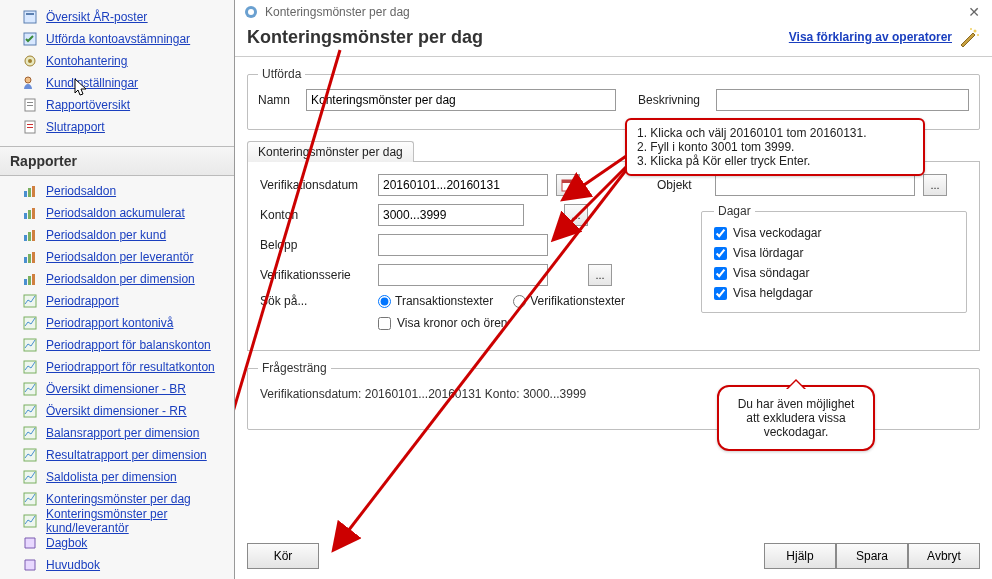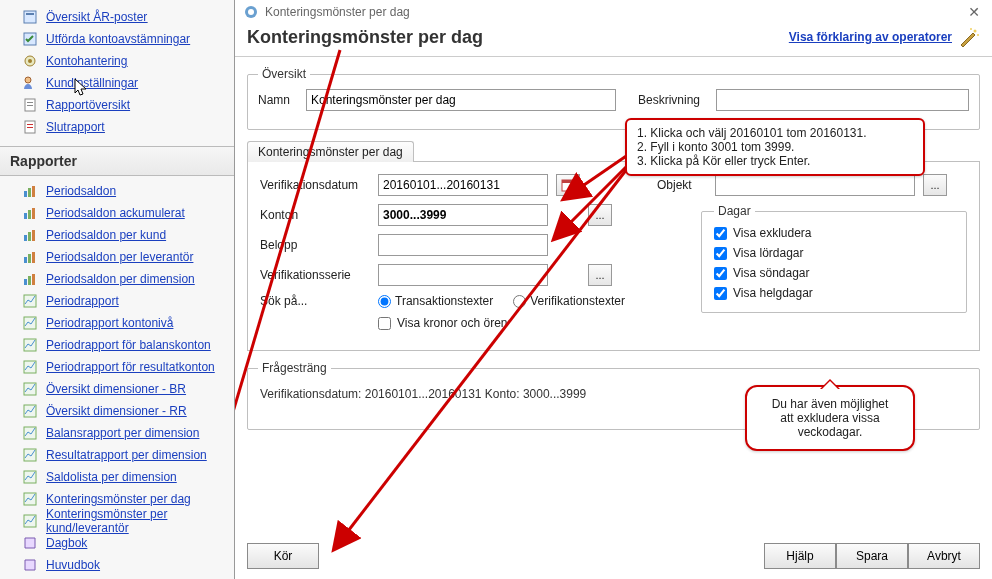--- a/index.html
+++ b/index.html
@@ -277,21 +277,21 @@
           <circle cx="17" cy="5" r="1.5" fill="#f0d060"></circle>
           <circle cx="20" cy="9" r="1" fill="#f0d060"></circle>
           <circle cx="13" cy="3" r="1" fill="#f0d060"></circle>
         </svg>
     </a>
   </div>
 
   <div class="content">
 
     <fieldset>
-      <legend>Översikt</legend>
+      <legend>Utförda</legend>
       <div class="row">
         <span class="lbl" style="width:40px">Namn</span>
         <input type="text" style="width: 310px;" value="Konteringsmönster per dag">
         <span class="lbl" style="width:70px;margin-left:14px">Beskrivning</span>
         <input type="text" style="flex: 1 1 0%;" value="">
       </div>
     </fieldset>
 
     <div class="tabs">
       <div class="tabstrip">
@@ -305,21 +305,21 @@
               <input type="text" style="width: 170px;" value="20160101...20160131">
               <span class="btnlet">
                 <svg width="14" height="14" viewBox="0 0 14 14">
                     <rect x="1" y="2" width="12" height="11" fill="#fff" stroke="#c04040"></rect>
                     <rect x="1" y="2" width="12" height="3" fill="#c04040"></rect>
                   </svg>
               </span>
             </div>
             <div class="row">
               <span class="lbl">Konton</span>
-              <input type="text" style="width: 170px; font-weight: bold;" value="3000...3999">
+              <input type="text" style="width: 146px;" value="3000...3999">
               <span style="width:24px"></span>
               <span class="btnlet">...</span>
             </div>
             <div class="row">
               <span class="lbl">Belopp</span>
               <input type="text" style="width: 170px;" value="">
             </div>
             <div class="row">
               <span class="lbl">Verifikationsserie</span>
               <input type="text" style="width: 170px;" value="">
@@ -349,21 +349,21 @@
           <div class="rightcol">
             <div class="row">
               <span class="lbl" style="width:50px">Objekt</span>
               <input type="text" style="width: 200px;" value="">
               <span class="btnlet">...</span>
             </div>
             <fieldset style="margin-top:4px;padding:8px 12px 6px;margin-left:44px">
               <legend>Dagar</legend>
               <div class="check">
                   <input type="checkbox" checked="" style="">
-                  <span>Visa exkludera</span>
+                  <span>Visa veckodagar</span>
                 </div>
               <div class="check">
                   <input type="checkbox" checked="" style="">
                   <span>Visa lördagar</span>
                 </div>
               <div class="check">
                   <input type="checkbox" checked="" style="">
                   <span>Visa söndagar</span>
                 </div>
               <div class="check">
@@ -406,21 +406,21 @@
 
     <line x1="395" y1="165" x2="100" y2="548" stroke="#cc0000" stroke-width="3" marker-end="url(#ah)"></line>
   </svg>
 
   <div class="callout-box anno" style="left:390px; top:118px; width:300px">
     <div>1. Klicka och välj 20160101 tom 20160131.</div>
     <div>2. Fyll i konto 3001 tom 3999.</div>
     <div>3. Klicka på Kör eller tryck Enter.</div>
   </div>
 
-  <div class="callout-bubble anno" style="left:510px; top:385px; width:170px">
+  <div class="callout-bubble anno" style="left:482px; top:385px; width:158px">
     <div>Du har även möjlighet</div>
     <div>att exkludera vissa</div>
     <div>veckodagar.</div>
   </div>
 
 </div>
 
 <svg class="cursor" style="left:74px; top:78px" viewBox="0 0 14 20">
   <path d="M1 1l0 14 3-3 2 5 3-1-2-5 5 0z" fill="#fff" stroke="#000"></path>
 </svg>

